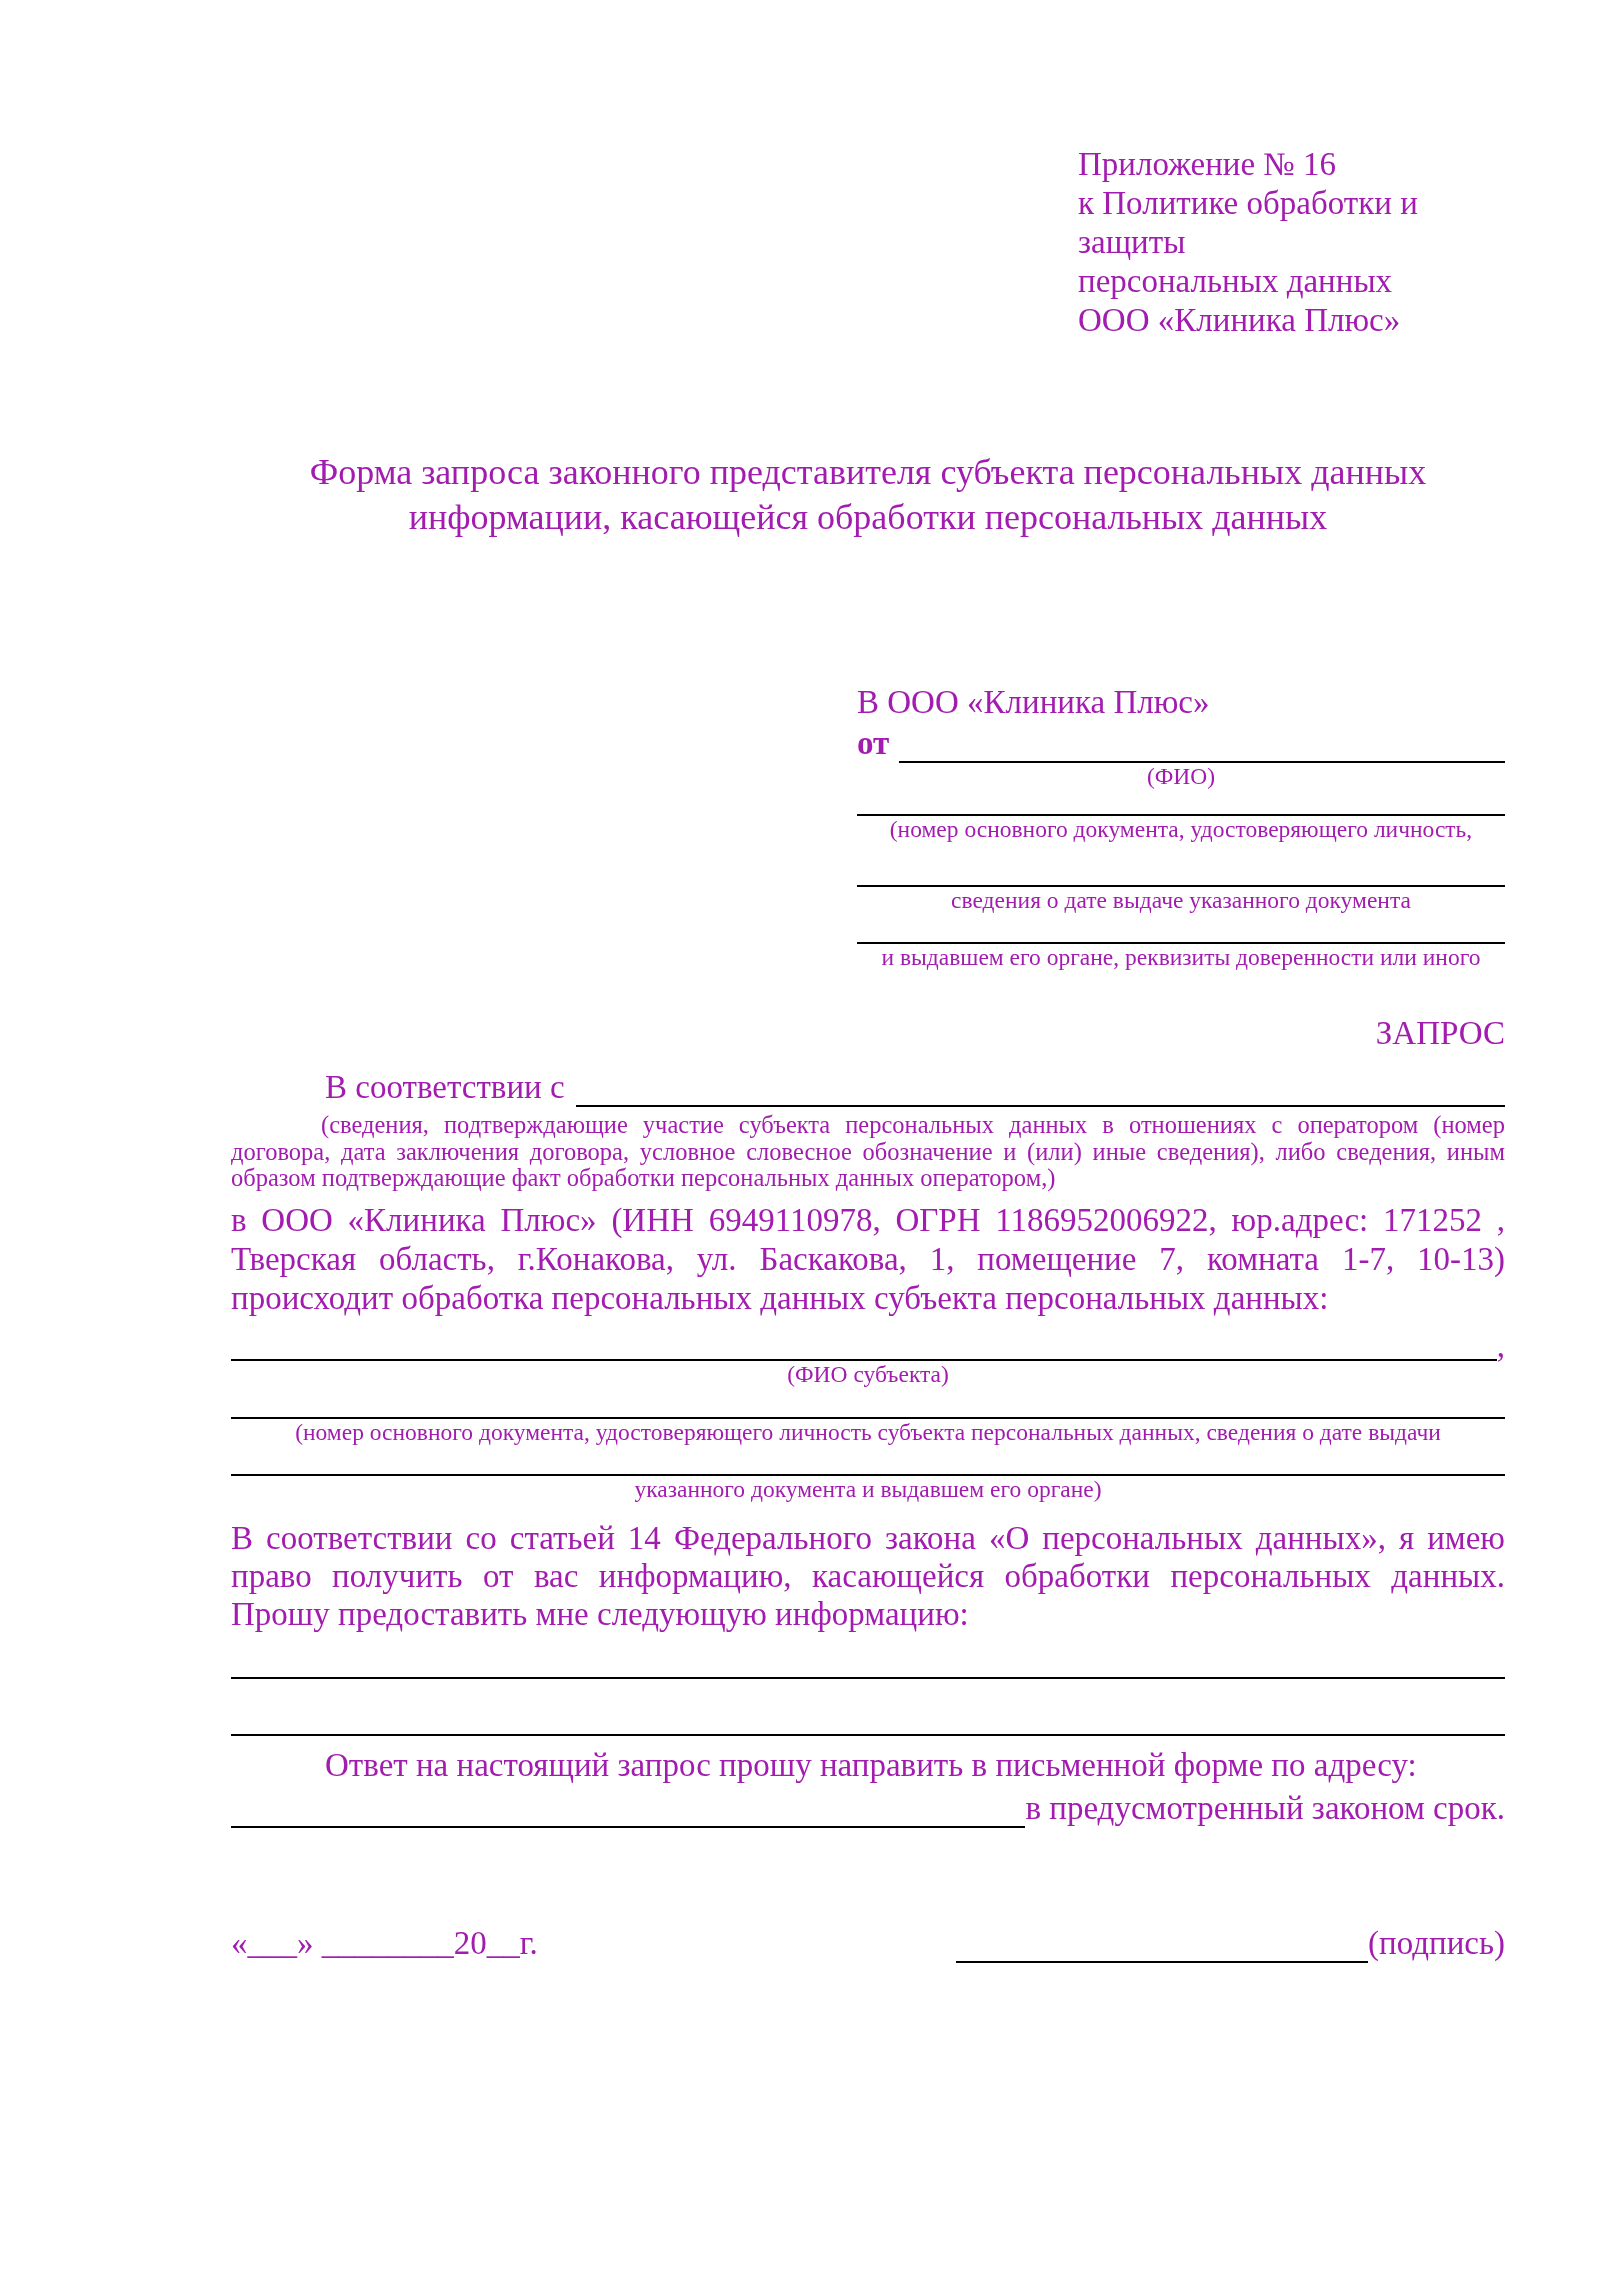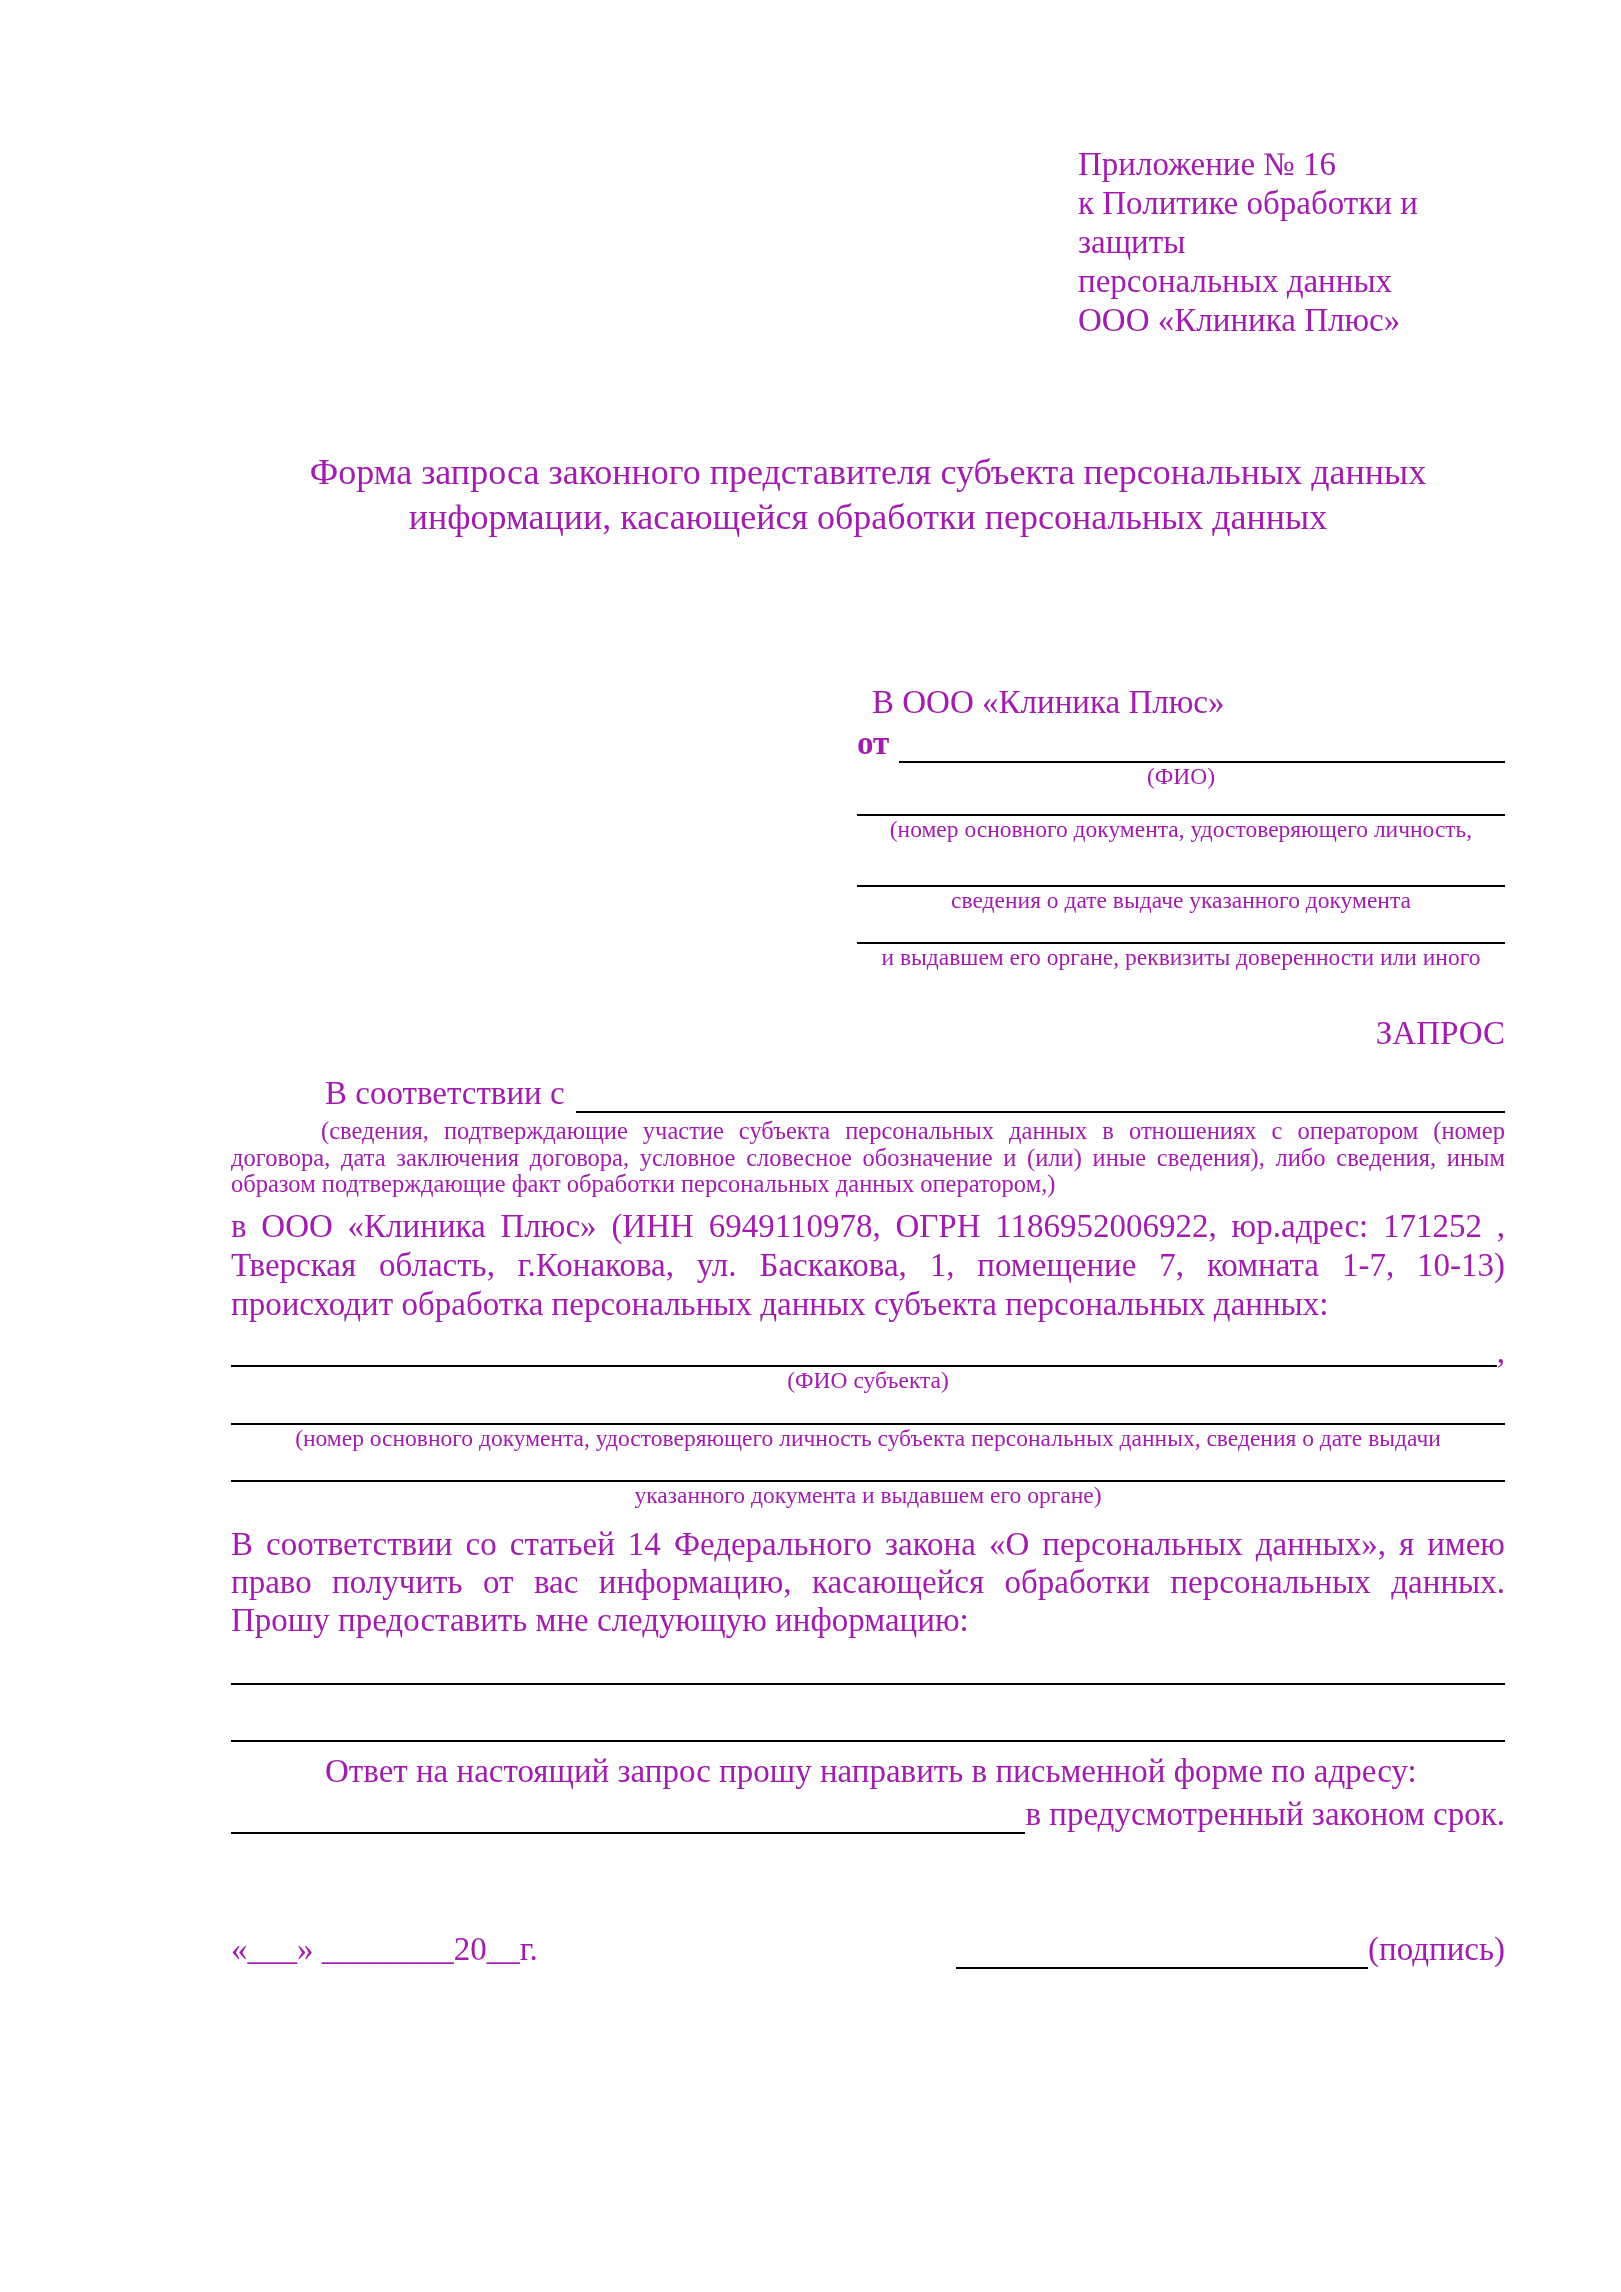--- a/index.html
+++ b/index.html
@@ -19,34 +19,34 @@
   
   .doc-title {
     margin-top: 110px;
     font-size: 36px;
     line-height: 45px;
     font-weight: normal;
     text-align: center;
   }
   
   .addressee { margin-top: 143px; margin-left: 626px; width: 648px; font-size: 33px; }
-  .addr-to { line-height: 39px; margin-left: 15px; }
+  .addr-to { line-height: 39px; }
   .from-row { display: flex; align-items: flex-end; height: 41px; font-weight: bold; }
   .from-row .from-label { line-height: 39px; }
   .line { border-bottom: 2.9px solid #000; }
   .from-row .line { flex: 1; height: 27.4px; margin-left: 9.8px; }
   .fcap { font-size: 23.5px; line-height: 27.4px; text-align: center; }
   .ffield .fline { border-bottom: 2.9px solid #000; }
   .ffield.f2 .fline { height: 25.5px; }
   .ffield.f3 .fline { height: 44px; }
   .ffield.f4 .fline { height: 29px; }
   .ffield.f5 .fline { height: 29px; }
   
   .zapros-heading { margin-top: 43px; text-align: right; font-size: 33px; line-height: 39px; }
-  .accord-row { margin-top: 19px; display: flex; align-items: flex-end; height: 41px; font-size: 33px; }
+  .accord-row { margin-top: 13px; display: flex; align-items: flex-end; height: 41px; font-size: 33px; }
   .accord-row .accord-label { margin-left: 94px; line-height: 39px; white-space: nowrap; }
   .accord-row .line { flex: 1; height: 33px; margin-left: 11.8px; }
   .fine-print {
     margin-top: 4.9px;
     font-size: 24.5px;
     line-height: 26.5px;
     text-align: justify;
     text-indent: 90px;
   }
   .op-para { margin-top: 9.8px; font-size: 33px; line-height: 39px; text-align: justify; }

